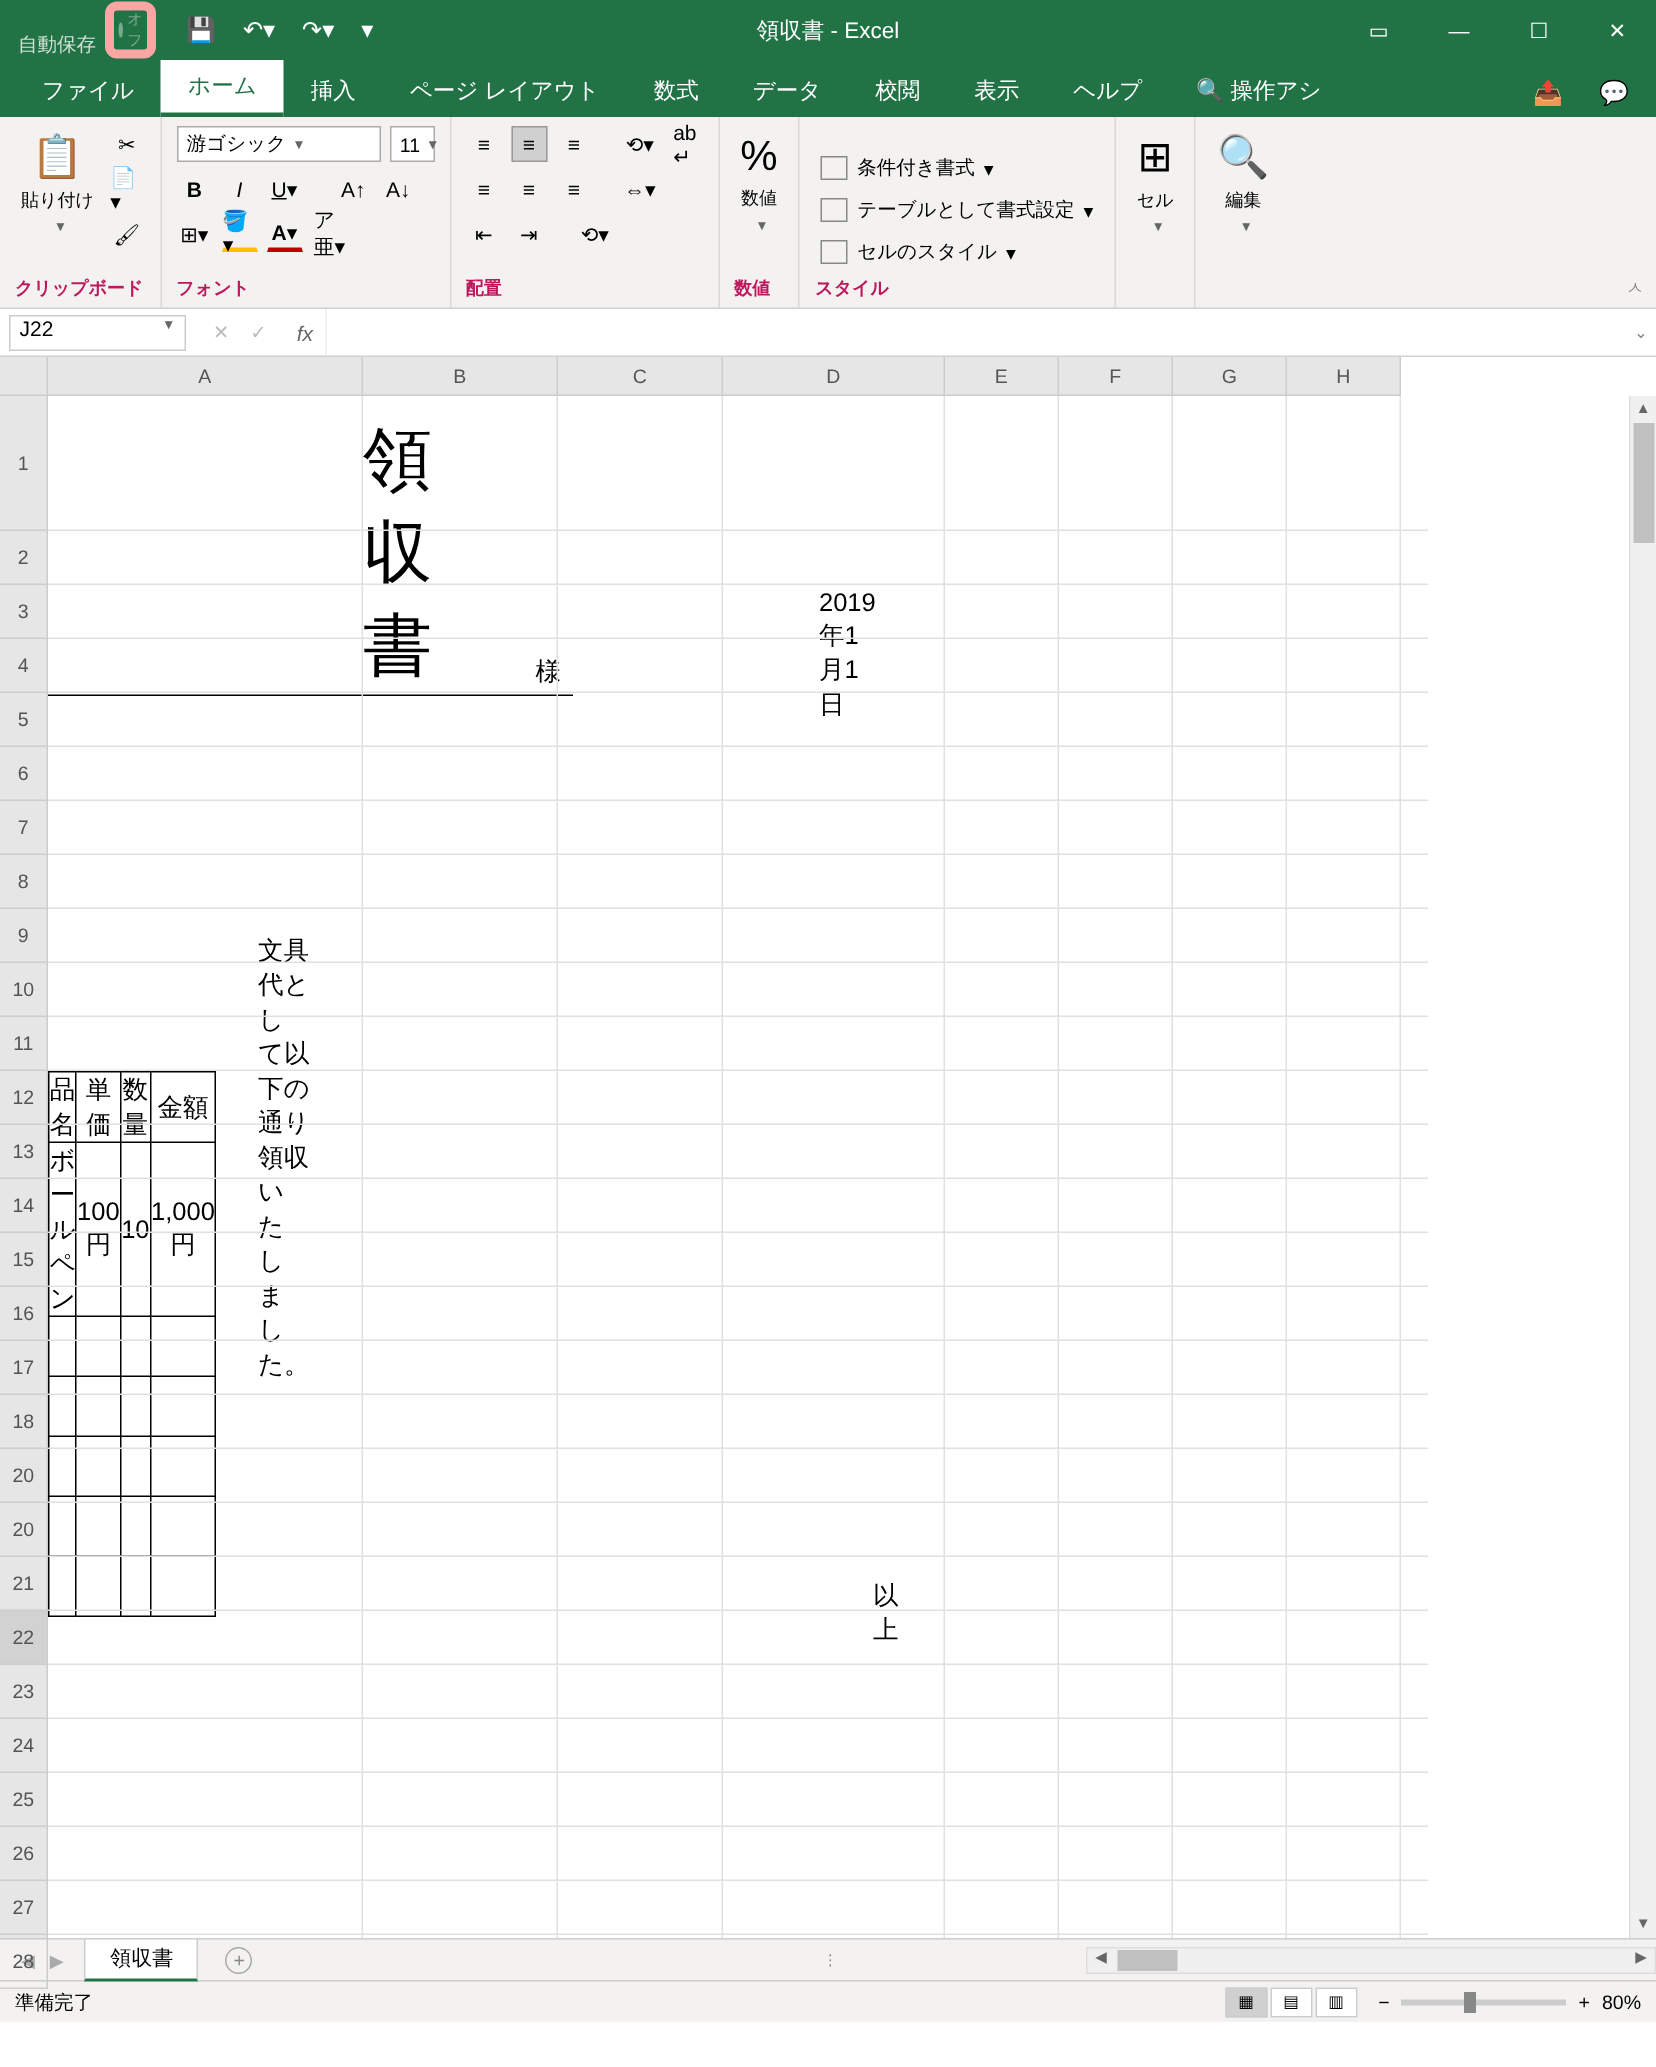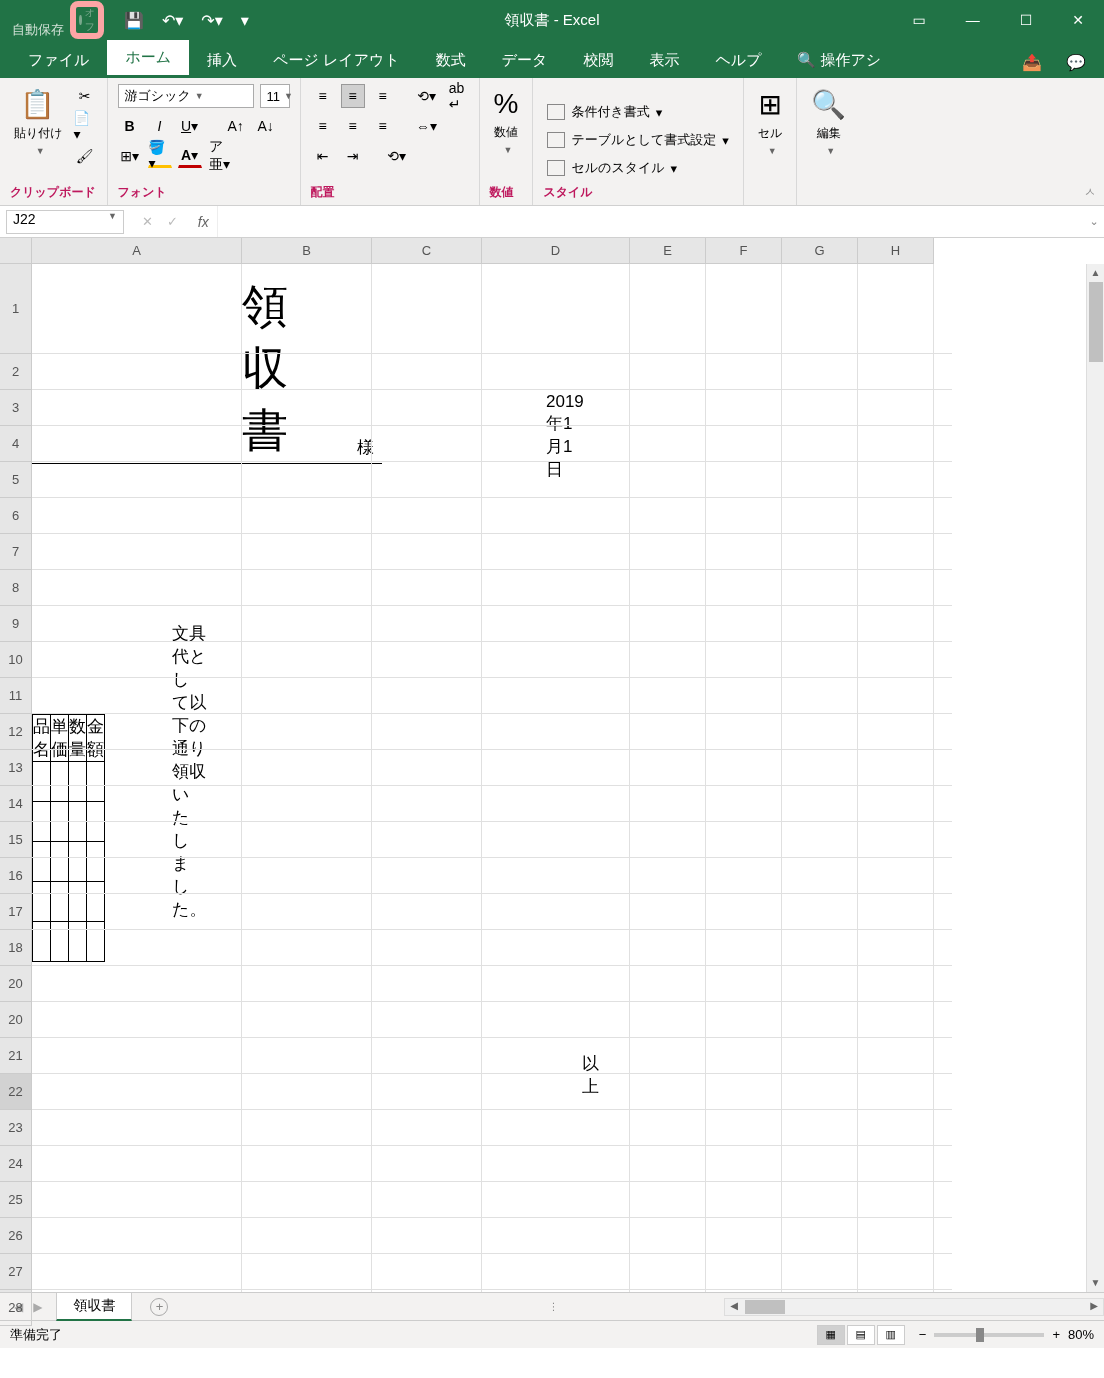--- a/index.html
+++ b/index.html
@@ -324,20 +324,26 @@
       <div class="doc-sama">様</div>
 
       <div class="doc-msg">文具代として以下の通り領収いたしました。</div>
       <table class="doc-table">
         <tbody>
             <tr>
           <th style="width:210px">品名</th>
           <th style="width:130px">単価</th>
           <th style="width:110px">数量</th>
           <th style="width:148px">金額</th>
+        </tr>
+        <tr>
+          <td>ボールペン</td>
+          <td>100円</td>
+          <td>10</td>
+          <td>1,000円</td>
         </tr>
         <tr>
               <td></td>
               <td></td>
               <td></td>
               <td></td>
             </tr>
         <tr>
               <td></td>
               <td></td>

